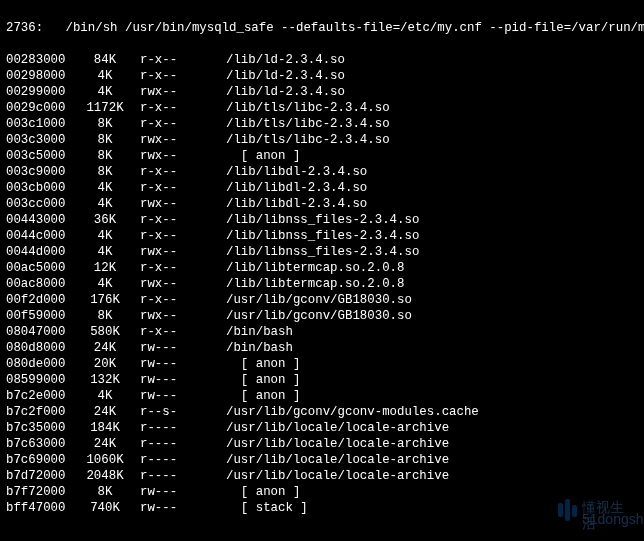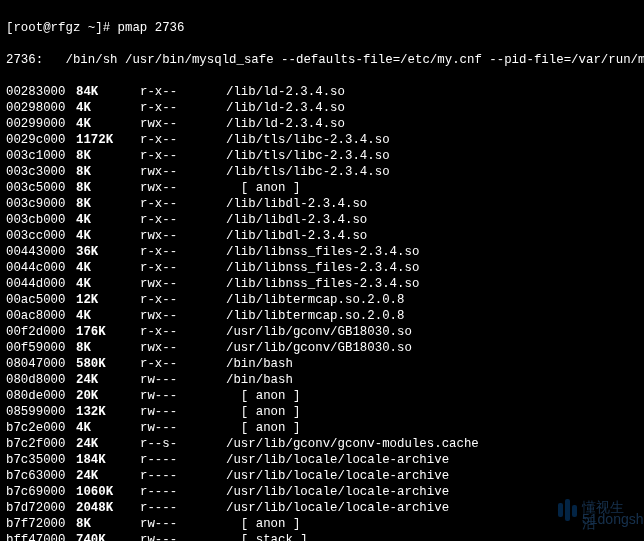--- a/index.html
+++ b/index.html
@@ -15,21 +15,21 @@
     line-height: 16px;
   }
   .terminal {
     padding: 4px 6px;
     white-space: pre;
   }
   .prompt-line { }
   .cmd-line { }
   .row { }
   .addr { display:inline-block; width: 70px; }
-  .size { display:inline-block; width: 58px; text-align:left;font-weight:bold; }
+  .size { display:inline-block; width: 58px; text-align:center; }
   .perm { display:inline-block; width: 70px; padding-left:6px;}
   .path { display:inline-block; padding-left:2px;margin-left:14px;}
   .watermark {
     position: absolute;
     right: 8px;
     bottom: 12px;
     width: 78px;
     height: 30px;
     opacity: 0.35;
     pointer-events:none;
@@ -38,21 +38,20 @@
   .watermark .b1 { left:0; top:4px; width:5px; height:14px; }
   .watermark .b2 { left:7px; top:0; width:5px; height:22px; }
   .watermark .b3 { left:14px; top:6px; width:5px; height:12px; }
   .watermark .txt1 { position:absolute; left:24px; top:0px;  font-size:14px; color:#3e88d6; font-family:sans-serif;}
   .watermark .txt2 { position:absolute; left:24px; top:12px; font-size:14px; color:#3e88d6; font-family:sans-serif;}
 </style>
 </head>
 <body>
 
 <div class="terminal">
-<div class="prompt-line">[root@rfgz ~]# pmap 2736</div>
 <div class="cmd-line">2736:   /bin/sh /usr/bin/mysqld_safe --defaults-file=/etc/my.cnf --pid-file=/var/run/mysqld/mysqld.pid</div>
 <div id="rows"><div class="row"><span class="addr">00283000</span><span class="size">84K</span><span class="perm">r-x--</span><span class="path">/lib/ld-2.3.4.so</span></div><div class="row"><span class="addr">00298000</span><span class="size">4K</span><span class="perm">r-x--</span><span class="path">/lib/ld-2.3.4.so</span></div><div class="row"><span class="addr">00299000</span><span class="size">4K</span><span class="perm">rwx--</span><span class="path">/lib/ld-2.3.4.so</span></div><div class="row"><span class="addr">0029c000</span><span class="size">1172K</span><span class="perm">r-x--</span><span class="path">/lib/tls/libc-2.3.4.so</span></div><div class="row"><span class="addr">003c1000</span><span class="size">8K</span><span class="perm">r-x--</span><span class="path">/lib/tls/libc-2.3.4.so</span></div><div class="row"><span class="addr">003c3000</span><span class="size">8K</span><span class="perm">rwx--</span><span class="path">/lib/tls/libc-2.3.4.so</span></div><div class="row"><span class="addr">003c5000</span><span class="size">8K</span><span class="perm">rwx--</span><span class="path">  [ anon ]</span></div><div class="row"><span class="addr">003c9000</span><span class="size">8K</span><span class="perm">r-x--</span><span class="path">/lib/libdl-2.3.4.so</span></div><div class="row"><span class="addr">003cb000</span><span class="size">4K</span><span class="perm">r-x--</span><span class="path">/lib/libdl-2.3.4.so</span></div><div class="row"><span class="addr">003cc000</span><span class="size">4K</span><span class="perm">rwx--</span><span class="path">/lib/libdl-2.3.4.so</span></div><div class="row"><span class="addr">00443000</span><span class="size">36K</span><span class="perm">r-x--</span><span class="path">/lib/libnss_files-2.3.4.so</span></div><div class="row"><span class="addr">0044c000</span><span class="size">4K</span><span class="perm">r-x--</span><span class="path">/lib/libnss_files-2.3.4.so</span></div><div class="row"><span class="addr">0044d000</span><span class="size">4K</span><span class="perm">rwx--</span><span class="path">/lib/libnss_files-2.3.4.so</span></div><div class="row"><span class="addr">00ac5000</span><span class="size">12K</span><span class="perm">r-x--</span><span class="path">/lib/libtermcap.so.2.0.8</span></div><div class="row"><span class="addr">00ac8000</span><span class="size">4K</span><span class="perm">rwx--</span><span class="path">/lib/libtermcap.so.2.0.8</span></div><div class="row"><span class="addr">00f2d000</span><span class="size">176K</span><span class="perm">r-x--</span><span class="path">/usr/lib/gconv/GB18030.so</span></div><div class="row"><span class="addr">00f59000</span><span class="size">8K</span><span class="perm">rwx--</span><span class="path">/usr/lib/gconv/GB18030.so</span></div><div class="row"><span class="addr">08047000</span><span class="size">580K</span><span class="perm">r-x--</span><span class="path">/bin/bash</span></div><div class="row"><span class="addr">080d8000</span><span class="size">24K</span><span class="perm">rw---</span><span class="path">/bin/bash</span></div><div class="row"><span class="addr">080de000</span><span class="size">20K</span><span class="perm">rw---</span><span class="path">  [ anon ]</span></div><div class="row"><span class="addr">08599000</span><span class="size">132K</span><span class="perm">rw---</span><span class="path">  [ anon ]</span></div><div class="row"><span class="addr">b7c2e000</span><span class="size">4K</span><span class="perm">rw---</span><span class="path">  [ anon ]</span></div><div class="row"><span class="addr">b7c2f000</span><span class="size">24K</span><span class="perm">r--s-</span><span class="path">/usr/lib/gconv/gconv-modules.cache</span></div><div class="row"><span class="addr">b7c35000</span><span class="size">184K</span><span class="perm">r----</span><span class="path">/usr/lib/locale/locale-archive</span></div><div class="row"><span class="addr">b7c63000</span><span class="size">24K</span><span class="perm">r----</span><span class="path">/usr/lib/locale/locale-archive</span></div><div class="row"><span class="addr">b7c69000</span><span class="size">1060K</span><span class="perm">r----</span><span class="path">/usr/lib/locale/locale-archive</span></div><div class="row"><span class="addr">b7d72000</span><span class="size">2048K</span><span class="perm">r----</span><span class="path">/usr/lib/locale/locale-archive</span></div><div class="row"><span class="addr">b7f72000</span><span class="size">8K</span><span class="perm">rw---</span><span class="path">  [ anon ]</span></div><div class="row"><span class="addr">bff47000</span><span class="size">740K</span><span class="perm">rw---</span><span class="path">  [ stack ]</span></div></div>
 
 </div>
 
 <div class="watermark">
   <div class="bar b1"></div>
   <div class="bar b2"></div>
   <div class="bar b3"></div>
   <div class="txt1">懂视生活</div>

